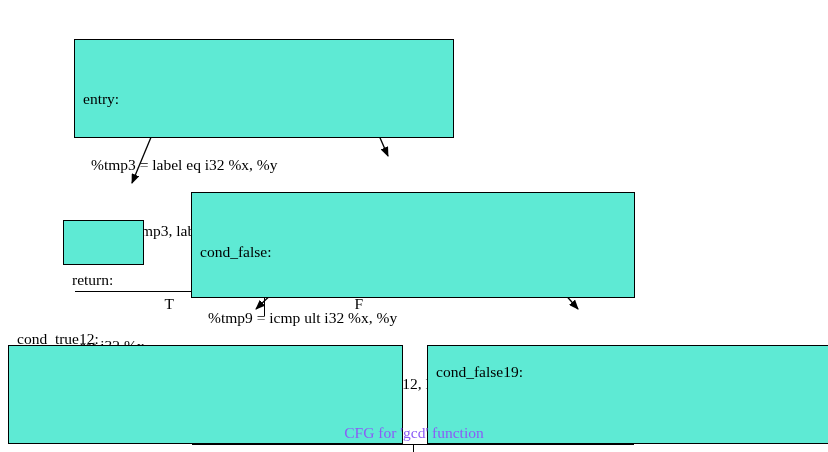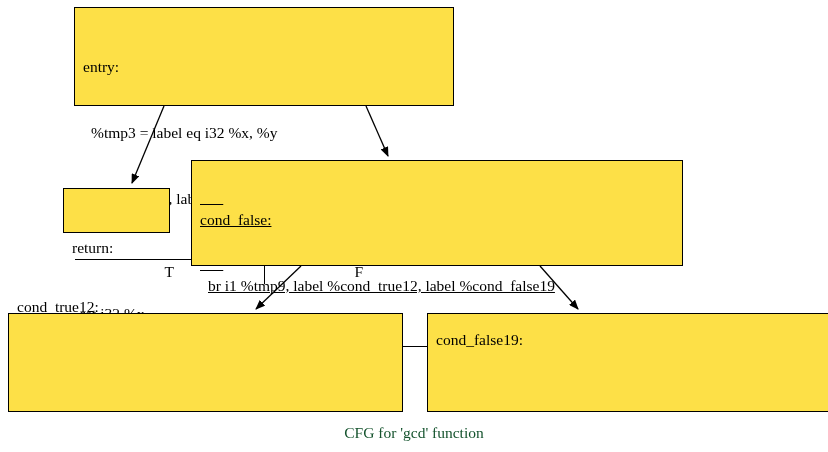--- a/index.html
+++ b/index.html
@@ -13,23 +13,24 @@
     width: 828px;
     height: 452px;
     background: #ffffff;
     font-family: "Liberation Serif", "DejaVu Serif", serif;
     overflow: hidden;
   }
   .node {
     position: absolute;
     box-sizing: border-box;
     border: 1px solid #000000;
-    background: #fde047;
+    background: #5eead4;
     display: flex;
     flex-direction: column;
+    margin-top: 32px;
   }
   .node-body {
     padding: 4px 8px 5px 8px;
     font-size: 15.5px;
     line-height: 1.42;
     color: #000000;
     white-space: pre;
   }
   .node-body .lbl {
     display: block;
@@ -63,27 +64,27 @@
     height: 452px;
     pointer-events: none;
   }
   .caption {
     position: absolute;
     left: 0;
     top: 424px;
     width: 828px;
     text-align: center;
     font-size: 15.5px;
-    color: #14532d;
+    color: #8b5cf6;
     font-family: "Liberation Serif", "DejaVu Serif", serif;
   }
   
   #node-entry      { left: 74px;  top: 7px;   width: 380px; height: 99px; }
-  #node-return     { left: 63px;  top: 188px; width: 107px; height: 45px; }
-  #node-cond-false { left: 191px; top: 160px; width: 492px; height: 106px; text-decoration: underline; }
+  #node-return     { left: 63px;  top: 188px; width: 81px; height: 45px; }
+  #node-cond-false { left: 191px; top: 160px; width: 444px; height: 106px; }
   #node-cond-true12{ left: 8px;   top: 313px; width: 395px; height: 99px; justify-content: flex-end; }
   #node-cond-false19{ left: 427px; top: 313px; width: 464px; height: 99px; justify-content: center; }
 </style>
 </head>
 <body>
 
 <div id="canvas">
 
   <svg class="edges" viewBox="0 0 828 452" width="828" height="452">
     <defs>
@@ -112,20 +113,21 @@
   <div class="node" id="node-return">
     <div class="node-body">
       <span class="lbl">return:</span>
       <span class="ind">ret i32 %x</span>
     </div>
   </div>
 
   <div class="node" id="node-cond-false">
     <div class="node-body">
       <span class="lbl">cond_false:</span>
+      <span class="ind">%tmp9 = icmp ult i32 %x, %y</span>
       <span class="ind">br i1 %tmp9, label %cond_true12, label %cond_false19</span>
     </div>
     <div class="ports">
       <div class="port left">T</div>
       <div class="port">F</div>
     </div>
   </div>
 
   <div class="node" id="node-cond-true12">
     <div class="node-body">

